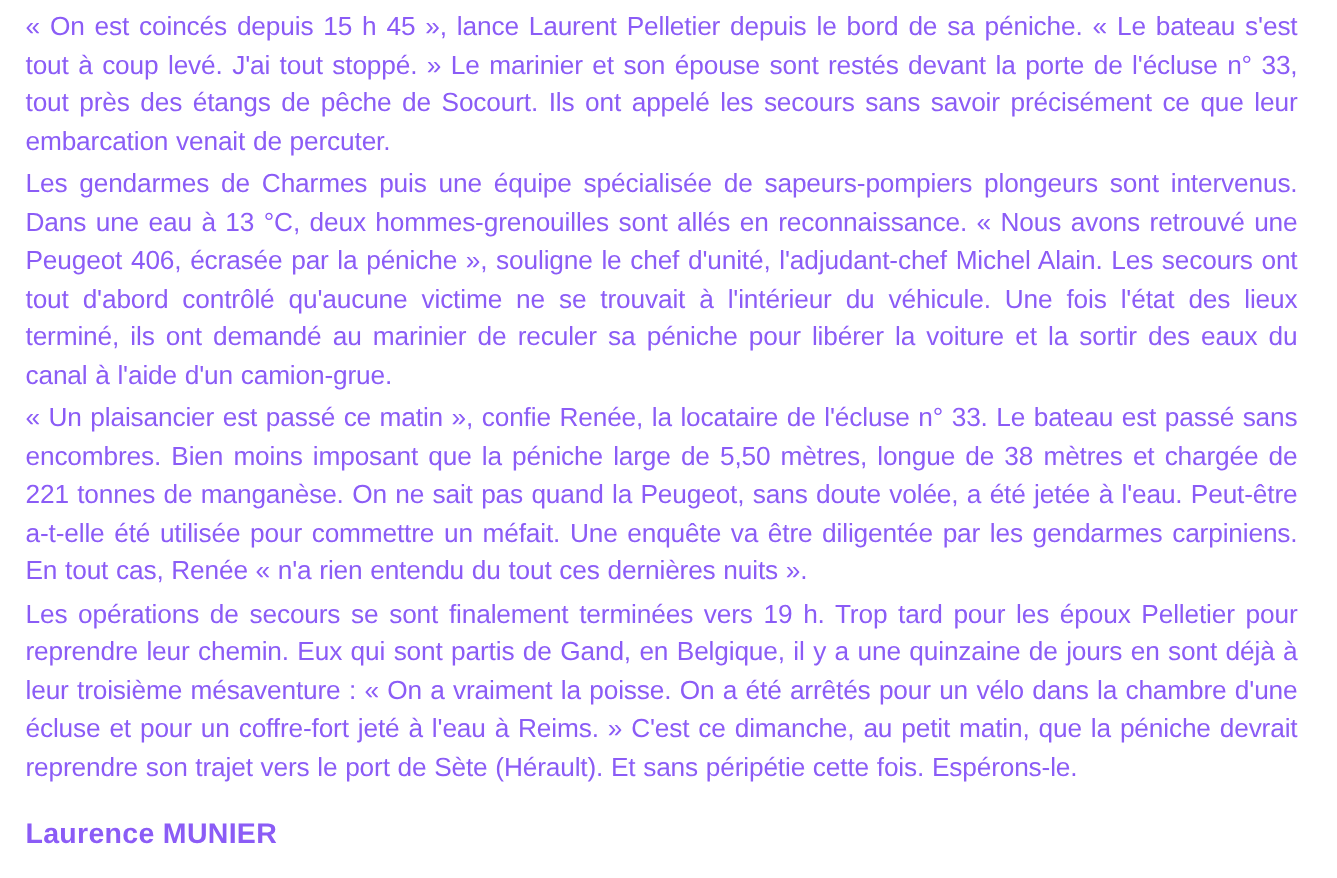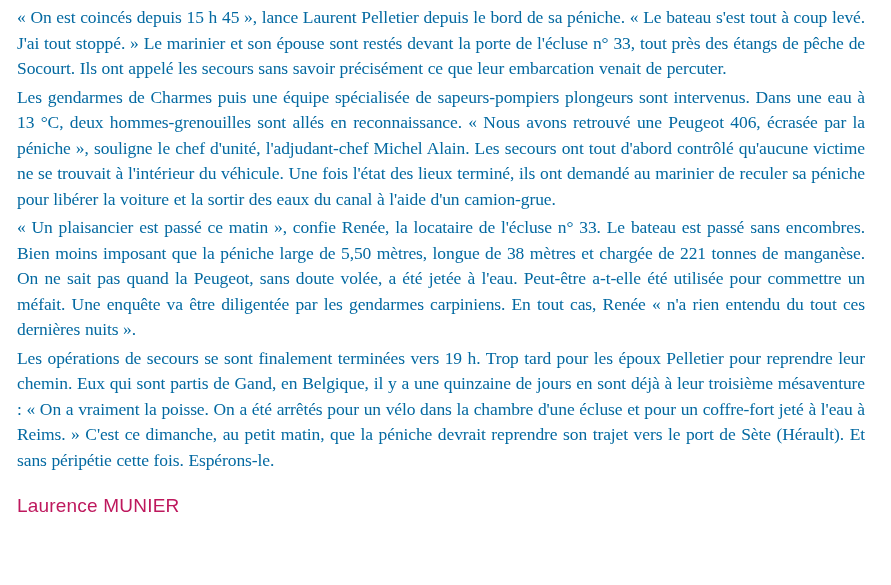--- a/index.html
+++ b/index.html
@@ -17,30 +17,29 @@
     box-sizing: border-box;
     width: 891px;
     padding: 5px 26px 0 17px;
   }
   .para {
     font-size: 17.5px;
     line-height: 25.5px;
     letter-spacing: -0.1px;
     word-spacing: 0.4px;
     text-align: justify;
-    color: #0369a1;
+    color: #8b5cf6;
     margin: 0 0 3px 0;
-    font-family: Liberation Serif, serif;
   }
   .byline {
     margin-top: 22px;
     font-size: 19px;
-    font-weight: 400;
+    font-weight: 700;
     letter-spacing: 0.2px;
-    color: #be185d;
+    color: #8b5cf6;
   }
 </style>
 </head>
 <body>
 
 <main class="article">
   <p class="para">« On est coincés depuis 15 h 45 », lance Laurent Pelletier depuis le bord de sa péniche. « Le bateau s'est tout à coup levé. J'ai tout stoppé. » Le marinier et son épouse sont restés devant la porte de l'écluse n° 33, tout près des étangs de pêche de Socourt. Ils ont appelé les secours sans savoir précisément ce que leur embarcation venait de percuter.</p>
   <p class="para">Les gendarmes de Charmes puis une équipe spécialisée de sapeurs-pompiers plongeurs sont intervenus. Dans une eau à 13 °C, deux hommes-grenouilles sont allés en reconnaissance. « Nous avons retrouvé une Peugeot 406, écrasée par la péniche », souligne le chef d'unité, l'adjudant-chef Michel Alain. Les secours ont tout d'abord contrôlé qu'aucune victime ne se trouvait à l'intérieur du véhicule. Une fois l'état des lieux terminé, ils ont demandé au marinier de reculer sa péniche pour libérer la voiture et la sortir des eaux du canal à l'aide d'un camion-grue.</p>
   <p class="para">« Un plaisancier est passé ce matin », confie Renée, la locataire de l'écluse n° 33. Le bateau est passé sans encombres. Bien moins imposant que la péniche large de 5,50 mètres, longue de 38 mètres et chargée de 221 tonnes de manganèse. On ne sait pas quand la Peugeot, sans doute volée, a été jetée à l'eau. Peut-être a-t-elle été utilisée pour commettre un méfait. Une enquête va être diligentée par les gendarmes carpiniens. En tout cas, Renée « n'a rien entendu du tout ces dernières nuits ».</p>
   <p class="para">Les opérations de secours se sont finalement terminées vers 19 h. Trop tard pour les époux Pelletier pour reprendre leur chemin. Eux qui sont partis de Gand, en Belgique, il y a une quinzaine de jours en sont déjà à leur troisième mésaventure : « On a vraiment la poisse. On a été arrêtés pour un vélo dans la chambre d'une écluse et pour un coffre-fort jeté à l'eau à Reims. » C'est ce dimanche, au petit matin, que la péniche devrait reprendre son trajet vers le port de Sète (Hérault). Et sans péripétie cette fois. Espérons-le.</p>

